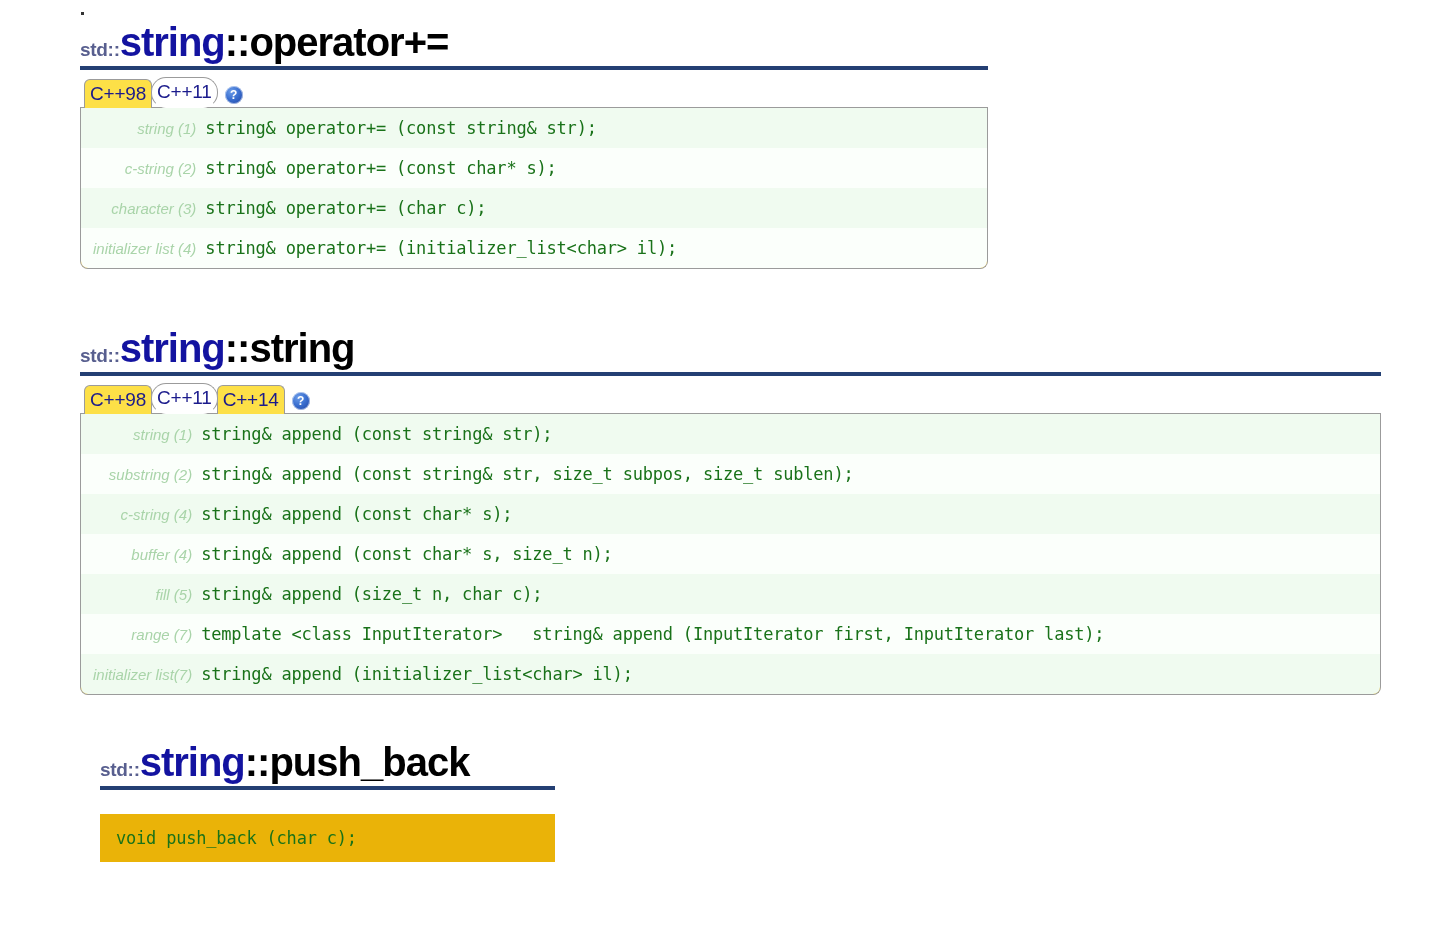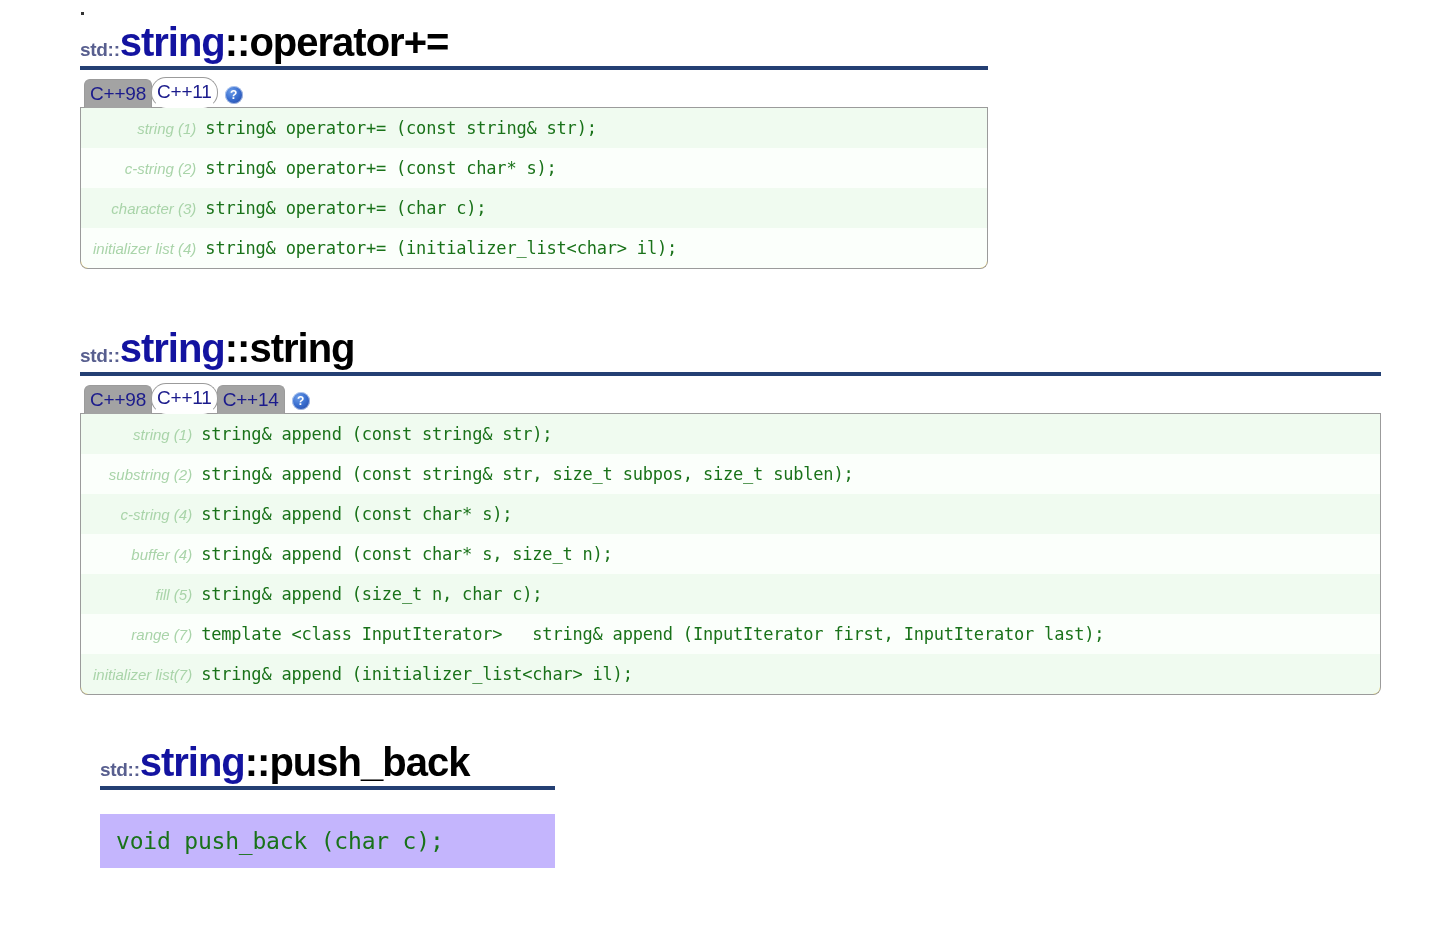--- a/index.html
+++ b/index.html
@@ -88,21 +88,21 @@
   }
   .tab {
     font-family: "Liberation Sans", sans-serif;
     font-size: 19px;
     line-height: 1;
     color: #1b1b8c;
     padding: 4px 5px 5px 5px;
     border: 1px solid #9b9b9b;
     border-bottom: none;
     border-radius: 6px 6px 0 0;
-    background: #a3a3a3;
+    background: #fde047;
     margin-right: -1px;
     position: relative;
     top: 1px;
     white-space: nowrap;
     cursor: pointer;
     letter-spacing: -0.2px;
   }
   .tab.active {
     background: #ffffff;
     color: #1b1b8c;
@@ -174,23 +174,23 @@
     background: #f0fbf0;
   }
   .sigrow.plain .tag,
   .sigrow.plain .code {
     background: #fbfffb;
   }
 
   
   .codeblock {
     font-family: "DejaVu Sans Mono", monospace;
-    font-size: 23px;
+    font-size: 17px;
     color: #197219;
-    background: #c4b5fd;
+    background: #eab308;
     white-space: pre;
     padding: 14px 12px 14px 16px;
     box-sizing: border-box;
     letter-spacing: -0.2px;
   }
 </style>
 </head>
 <body>
 
 <div class="page">

